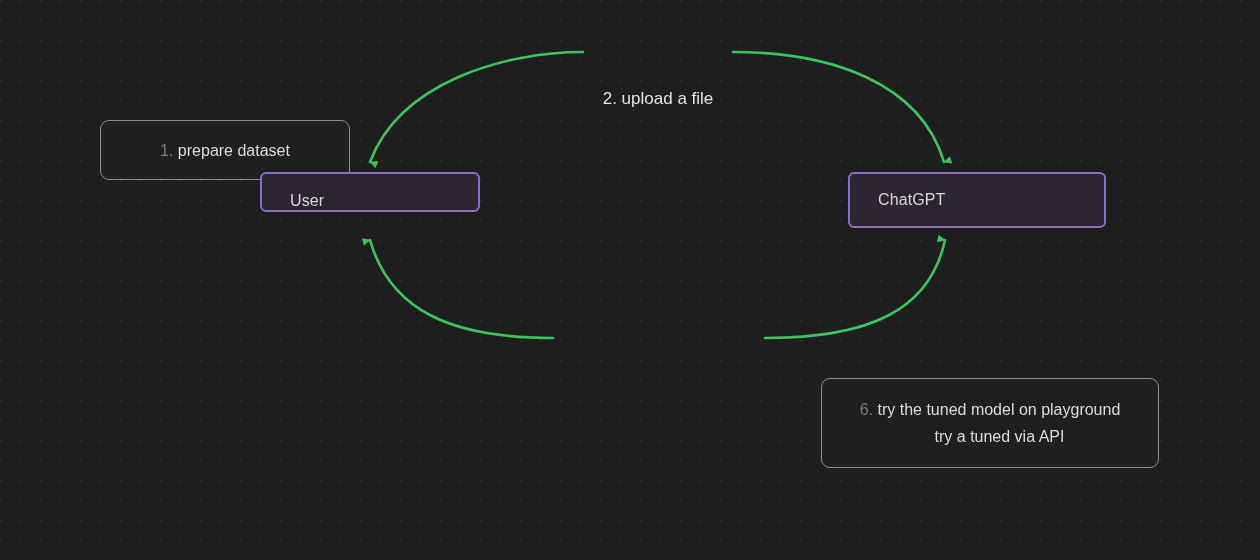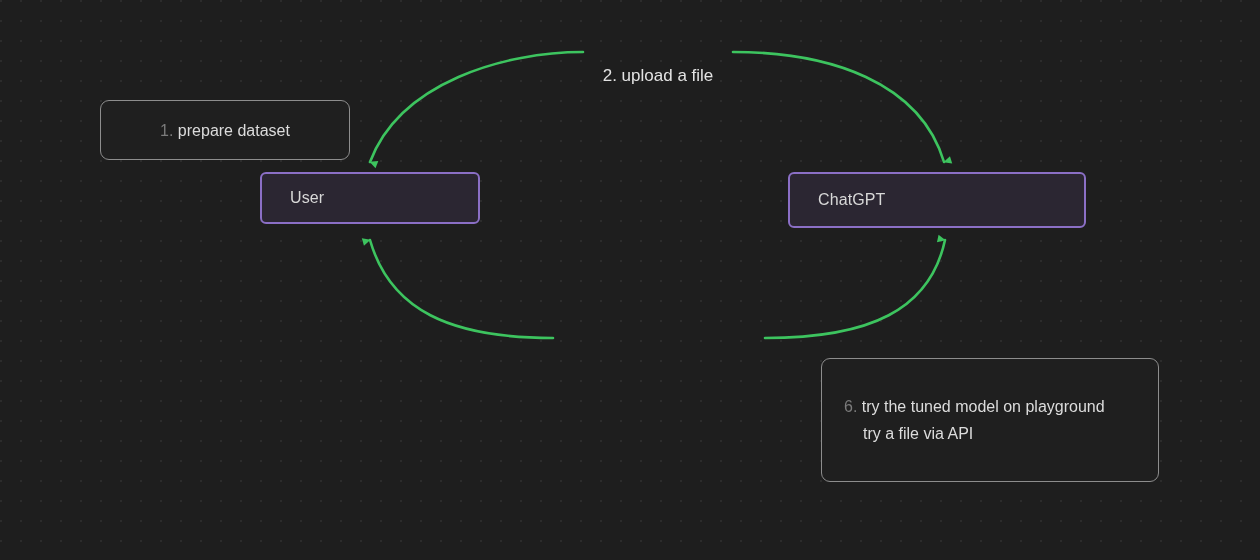--- a/index.html
+++ b/index.html
@@ -47,20 +47,21 @@
 
   
   .note-node {
     position: absolute;
     box-sizing: border-box;
     background: #1f1f1f;
     border: 1.4px solid #8d8d8d;
     border-radius: 9px;
     display: flex;
     align-items: center;
+    margin-top: 20px;
   }
   .note-body {
     width: 100%;
     padding: 0 22px;
     box-sizing: border-box;
   }
   .note-line {
     color: #dcdcdc;
     font-size: 16px;
     line-height: 27px;
@@ -106,33 +107,33 @@
     <path d="M 765,338 C 870,338 930,310 945,240" fill="none" stroke="#3dc45f" stroke-width="2.6" stroke-linecap="round" marker-end="url(#arrow-up)"></path>
     <path d="M 553,338 C 450,338 390,310 370,240" fill="none" stroke="#3dc45f" stroke-width="2.6" stroke-linecap="round" marker-end="url(#arrow-up)"></path>
   </svg>
 
   <div class="note-node" style="left:100px; top:100px; width:250px; height:60px;">
     <div class="note-body">
       <div class="note-line center"><span class="idx">1.</span><span> </span><span>prepare dataset</span></div>
     </div>
   </div>
 
-  <div class="actor-node" style="left:260px; top:172px; width:220px; height:52px;">
+  <div class="actor-node" style="left:260px; top:172px; width:220px; height:40px;align-items:flex-end;">
     <span class="actor-label">User</span>
   </div>
 
-  <div class="actor-node" style="left:788px; top:172px; width:298px; height:56px;">
+  <div class="actor-node" style="left:848px; top:172px; width:258px; height:56px;">
     <span class="actor-label">ChatGPT</span>
   </div>
 
-  <div class="edge-label" style="left:583px; top:11px; width:150px;">
+  <div class="edge-label" style="left:583px; top:34px; width:150px;">
     <div>2. upload a file</div>
   </div>
 
 
-  <div class="note-node" style="left:821px; top:358px; width:338px; height:124px;">
+  <div class="note-node" style="left:821px; top:358px; width:338px; height:90px;text-align:center;">
     <div class="note-body">
       <div class="note-line"><span class="idx">6. </span><span>try the tuned model on playground</span></div>
-      <div class="note-line"><span class="note-indent"></span><span>try a file via API</span></div>
+      <div class="note-line"><span class="note-indent"></span><span>try a tuned via API</span></div>
     </div>
   </div>
 
 </div>
 
 </body></html>

